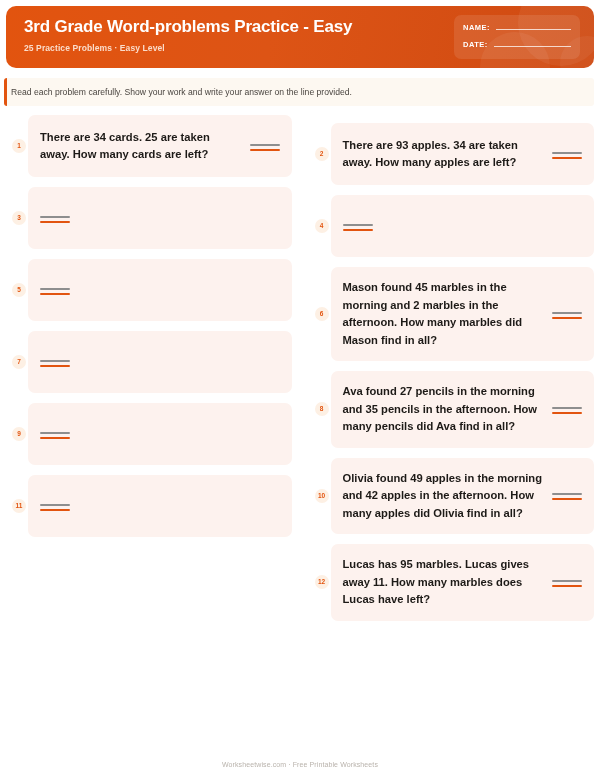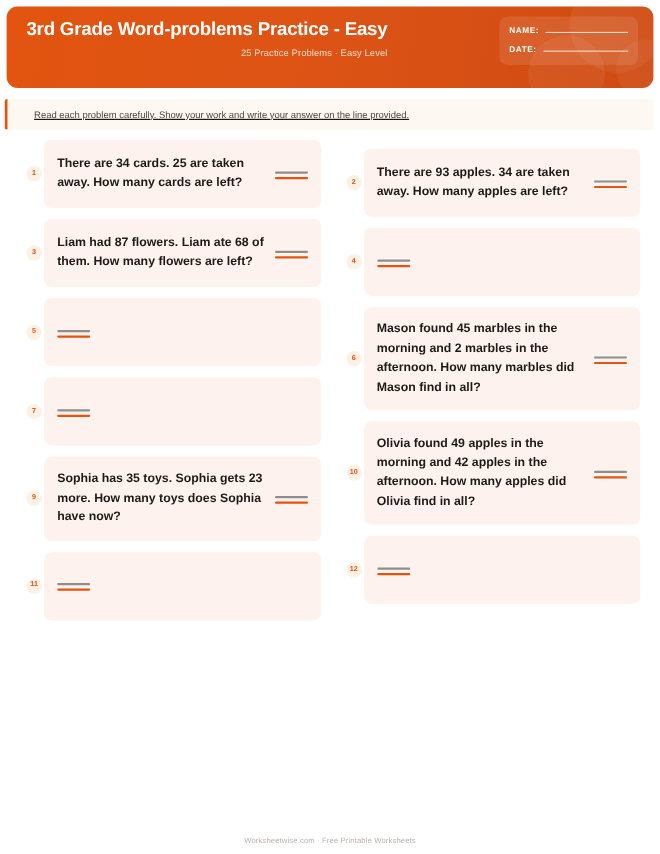--- a/index.html
+++ b/index.html
@@ -13,21 +13,21 @@
   body {
     background: #ffffff;
     font-family: "Liberation Sans", sans-serif;
     position: relative;
   }
 
   
   .header {
     position: relative;
     margin: 6px 6px 0 6px;
-    height: 74px;
+    height: 62px;
     border-radius: 10px;
     background: linear-gradient(100deg, #e2540f 0%, #dd5415 45%, #cf4a12 100%);
     overflow: hidden;
   }
   .header-deco {
     position: absolute;
     border-radius: 50%;
     background: rgba(255,255,255,0.06);
     pointer-events: none;
   }
@@ -44,25 +44,24 @@
     color: #ffffff;
     font-size: 17px;
     font-weight: bold;
     letter-spacing: -0.2px;
     line-height: 20px;
     white-space: nowrap;
   }
   .subtitle {
     color: #fbdcca;
     font-size: 8.5px;
-    font-weight: normal;
+    font-weight: bold;
     margin-top: 6px;
     letter-spacing: 0.1px;
     white-space: nowrap;
-    text-align: right;
   }
 
   .namebox {
     position: absolute;
     right: 14px;
     top: 9px;
     width: 126px;
     height: 44px;
     border-radius: 7px;
     background: rgba(255,255,255,0.10);
@@ -87,37 +86,36 @@
     margin-left: 6px;
     margin-bottom: 2px;
   }
 
   
   .instructions {
     margin: 10px 6px 0 4px;
     background: #fdf8f1;
     border-left: 3px solid #e2540f;
     border-radius: 3px;
-    padding: 9px 24px;
+    padding: 9px 4px;
     height: 28px;
     display: flex;
     align-items: center;
-    text-decoration: underline;
   }
   .instructions-text {
     font-size: 8.6px;
     color: #4a4540;
     line-height: 11px;
   }
 
   
   .grid {
     margin-top: 9px;
     display: flex;
-    padding: 0 18px;
+    padding: 0 6px;
     gap: 17px;
   }
   .col { width: 288px; }
   .col-right { padding-top: 8px; }
 
   .problem {
     position: relative;
     display: flex;
     align-items: center;
     margin-bottom: 10px;
@@ -229,21 +227,20 @@
         <div class="qtext">There are 34 cards. 25 are taken away. How many cards are left?</div>
         <div class="answer-line">
           <div class="ln-gray"></div>
           <div class="ln-orange"></div>
         </div>
       </div>
     </div>
     <div class="problem">
       <div class="badge">3</div>
       <div class="card">
-        <div class="qtext">Liam had 87 flowers. Liam ate 68 of them. How many flowers are left?</div>
         <div class="answer-line">
           <div class="ln-gray"></div>
           <div class="ln-orange"></div>
         </div>
       </div>
     </div>
     <div class="problem">
       <div class="badge">5</div>
       <div class="card">
         <div class="answer-line">
@@ -257,21 +254,20 @@
       <div class="card">
         <div class="answer-line">
           <div class="ln-gray"></div>
           <div class="ln-orange"></div>
         </div>
       </div>
     </div>
     <div class="problem">
       <div class="badge">9</div>
       <div class="card">
-        <div class="qtext">Sophia has 35 toys. Sophia gets 23 more. How many toys does Sophia have now?</div>
         <div class="answer-line">
           <div class="ln-gray"></div>
           <div class="ln-orange"></div>
         </div>
       </div>
     </div>
     <div class="problem">
       <div class="badge">11</div>
       <div class="card">
         <div class="answer-line">
@@ -306,32 +302,43 @@
       <div class="badge">6</div>
       <div class="card">
         <div class="qtext">Mason found 45 marbles in the morning and 2 marbles in the afternoon. How many marbles did Mason find in all?</div>
         <div class="answer-line">
           <div class="ln-gray"></div>
           <div class="ln-orange"></div>
         </div>
       </div>
     </div>
     <div class="problem">
+      <div class="badge">8</div>
+      <div class="card">
+        <div class="qtext">Ava found 27 pencils in the morning and 35 pencils in the afternoon. How many pencils did Ava find in all?</div>
+        <div class="answer-line">
+          <div class="ln-gray"></div>
+          <div class="ln-orange"></div>
+        </div>
+      </div>
+    </div>
+    <div class="problem">
       <div class="badge">10</div>
       <div class="card">
         <div class="qtext">Olivia found 49 apples in the morning and 42 apples in the afternoon. How many apples did Olivia find in all?</div>
         <div class="answer-line">
           <div class="ln-gray"></div>
           <div class="ln-orange"></div>
         </div>
       </div>
     </div>
     <div class="problem">
       <div class="badge">12</div>
       <div class="card">
+        <div class="qtext">Lucas has 95 marbles. Lucas gives away 11. How many marbles does Lucas have left?</div>
         <div class="answer-line">
           <div class="ln-gray"></div>
           <div class="ln-orange"></div>
         </div>
       </div>
     </div>
   </div>
 
 </div>
 

